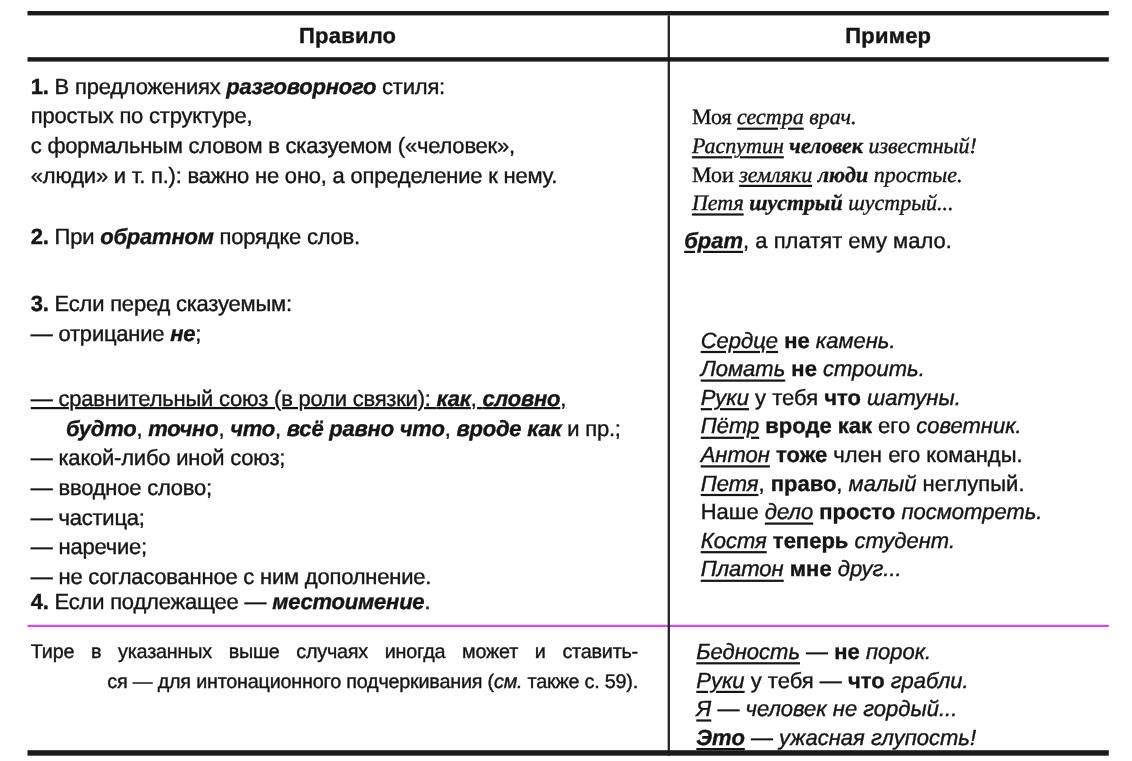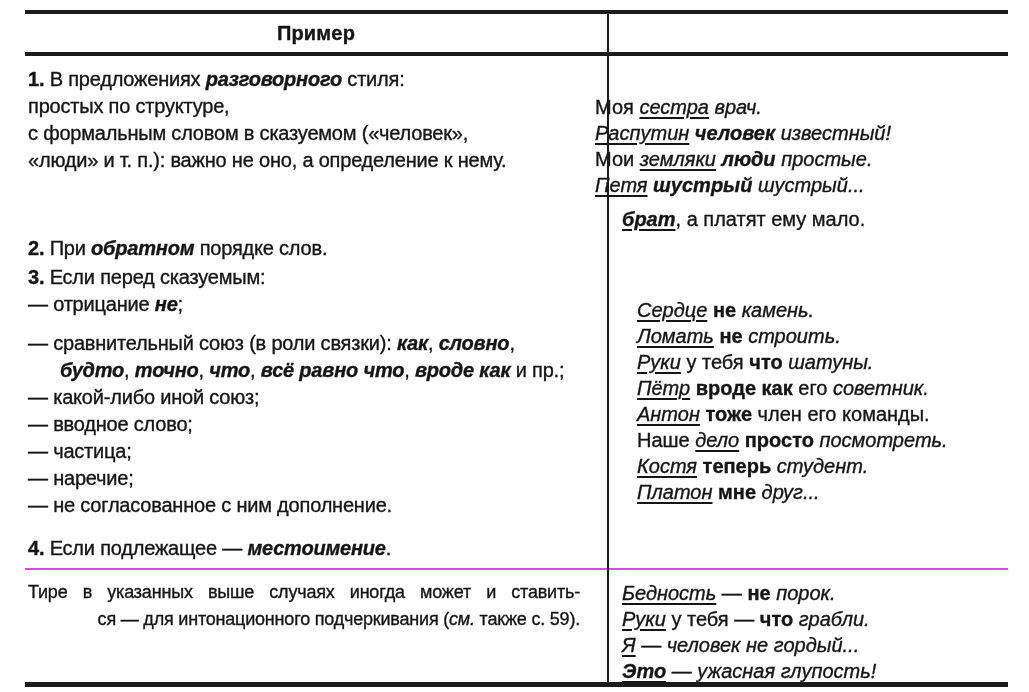--- a/index.html
+++ b/index.html
@@ -29,60 +29,61 @@
     font-weight:bold;font-size:20px;letter-spacing:0.2px;
   }
   .main{
     position:relative;height:512px;
     border-bottom:2px solid #d946ef;
   }
   .blk{position:absolute;font-size:20px;}
   .rule-blk{line-height:27px;width:575px;letter-spacing:-0.2px;}
   .ex-blk{line-height:26px;width:386px;}
   .r1{left:3px;top:10px;}
-  .e1{left:570px;top:38px;}
-  .r2{left:3px;top:147px;margin-top:32px;}
+  .e1{left:604px;top:38px;font-family:Liberation Serif, serif;}
+  .r2{left:3px;top:147px;}
   .e2{left:597px;top:150px;}
   .r3{left:3px;top:208px;}
   .e3{left:612px;top:241px;}
   .r4{left:3px;top:479px;}
   .e4{left:597px;top:480px;}
   .note{
     display:grid;grid-template-columns:582px 1fr;
     height:112px;overflow:hidden;
     border-bottom:5px solid #1b1b1b;
   }
   .note-rule{
     padding:9px 27px 0 3px;font-size:18px;line-height:27px;
     letter-spacing:-0.2px;
   }
   .note-ex{
-    padding:10px 0 0 15px;font-size:20px;line-height:26px;
+    padding:10px 0 0 26px;font-size:20px;line-height:26px;
   }
   .line{white-space:nowrap;}
   .note-rule .line{white-space:normal;text-align:right;}
-  .line.gap{margin-top:12px;}
+  .line.gap{margin-top:32px;text-decoration:underline;}
   .line.indent{padding-left:32px;}
   .line.justify{text-align:justify;text-align-last:justify;white-space:normal;}
   .it{font-style:italic;}
   .bd{font-weight:bold;}
   .un{
     text-decoration:underline;
     text-decoration-thickness:2px;
     text-underline-offset:3px;
   }
 </style>
 </head>
 <body>
 
 <div class="page">
   <div class="table">
     <div class="vdiv"></div>
 
     <div class="thead">
+      <div class="th">Правило</div>
       <div class="th">Пример</div>
     </div>
 
     <div class="main">
       <div class="blk rule-blk r1">
           <div class="line"><span class="seg bd">1. </span><span class="seg">В предложениях </span><span class="seg bd it">разговорного</span><span class="seg"> стиля:</span></div>
           <div class="line"><span class="seg">простых по структуре,</span></div>
           <div class="line"><span class="seg">с формальным словом в сказуемом («человек»,</span></div>
           <div class="line"><span class="seg">«люди» и т. п.): важно не оно, а определение к нему.</span></div>
         </div>
@@ -110,20 +111,21 @@
           <div class="line"><span class="seg">— частица;</span></div>
           <div class="line"><span class="seg">— наречие;</span></div>
           <div class="line"><span class="seg">— не согласованное с ним дополнение.</span></div>
         </div>
       <div class="blk ex-blk e3">
           <div class="line"><span class="seg it un">Сердце</span><span class="seg"> </span><span class="seg bd">не</span><span class="seg"> </span><span class="seg it">камень.</span></div>
           <div class="line"><span class="seg it un">Ломать</span><span class="seg"> </span><span class="seg bd">не</span><span class="seg"> </span><span class="seg it">строить.</span></div>
           <div class="line"><span class="seg it un">Руки</span><span class="seg"> у тебя </span><span class="seg bd">что</span><span class="seg"> </span><span class="seg it">шатуны.</span></div>
           <div class="line"><span class="seg it un">Пётр</span><span class="seg"> </span><span class="seg bd">вроде как</span><span class="seg"> его </span><span class="seg it">советник.</span></div>
           <div class="line"><span class="seg it un">Антон</span><span class="seg"> </span><span class="seg bd">тоже</span><span class="seg"> член его команды.</span></div>
+          <div class="line"><span class="seg it un">Петя</span><span class="seg">, </span><span class="seg bd">право</span><span class="seg">, </span><span class="seg it">малый</span><span class="seg"> неглупый.</span></div>
           <div class="line"><span class="seg">Наше </span><span class="seg it un">дело</span><span class="seg"> </span><span class="seg bd">просто</span><span class="seg"> </span><span class="seg it">посмотреть.</span></div>
           <div class="line"><span class="seg it un">Костя</span><span class="seg"> </span><span class="seg bd">теперь</span><span class="seg"> </span><span class="seg it">студент.</span></div>
           <div class="line"><span class="seg it un">Платон</span><span class="seg"> </span><span class="seg bd">мне</span><span class="seg"> </span><span class="seg it">друг...</span></div>
         </div>
 
       <div class="blk rule-blk r4">
           <div class="line"><span class="seg bd">4. </span><span class="seg">Если подлежащее — </span><span class="seg bd it">местоимение</span><span class="seg">.</span></div>
         </div>
     </div>
 

